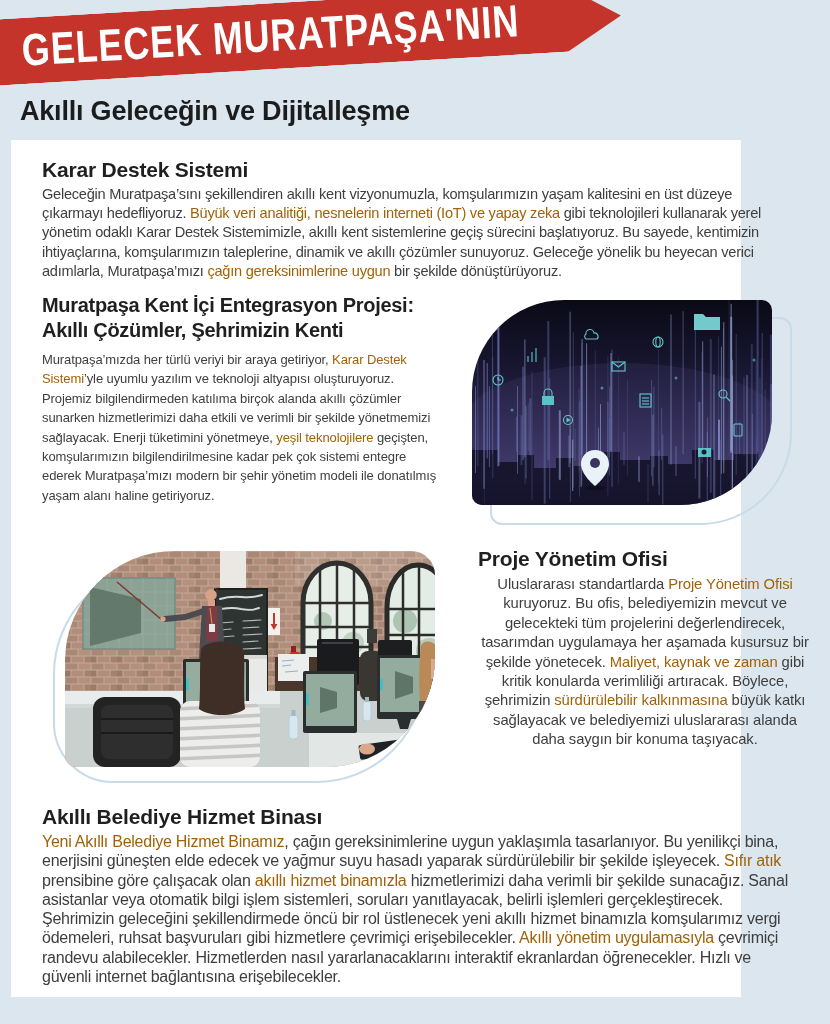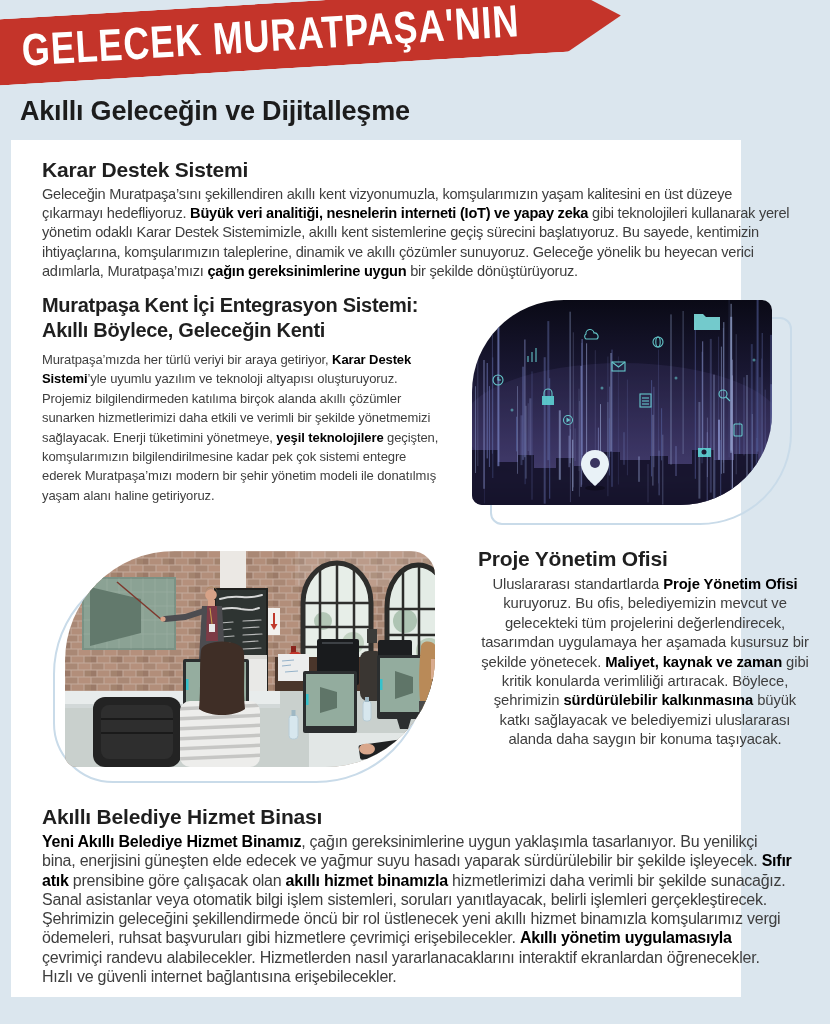--- a/index.html
+++ b/index.html
@@ -15,21 +15,21 @@
     white-space:nowrap;transform:scale(.97,1.22);transform-origin:0 50%;
     margin-left:32px;}
 
   .page-title{position:absolute;left:20px;top:96px;font-size:27px;font-weight:700;
     color:#1c1c1c;letter-spacing:-0.2px;}
 
   .card{position:absolute;left:11px;top:140px;width:730px;height:857px;background:#ffffff;}
 
   .h2{position:absolute;font-weight:700;color:#1f1f1f;white-space:nowrap;}
   .para{position:absolute;color:#3e3e3e;text-align:left;}
-  .para .run-b{font-weight:700;color:#000000;}
+  .para .run-b{font-weight:400;color:#a16207;}
 
   .h-karar{left:31px;top:18px;font-size:21px;letter-spacing:-0.2px;}
   .p-karar{left:31px;top:45px;width:748px;font-size:14.6px;line-height:19.2px;letter-spacing:-0.25px;}
 
   .h-enteg{left:31px;top:153px;font-size:20px;line-height:25px;letter-spacing:-0.3px;}
   .p-enteg{left:31px;top:210px;width:400px;font-size:13px;line-height:19.4px;letter-spacing:-0.1px;}
 
   .h-proje{left:467px;top:407px;font-size:21px;letter-spacing:-0.2px;}
   .p-proje{left:467px;top:435px;width:334px;font-size:14.8px;line-height:19.4px;letter-spacing:-0.1px;text-align:center;}
 
@@ -56,22 +56,22 @@
   </div>
 
   <div class="page-title">Akıllı Geleceğin ve Dijitalleşme</div>
 
   <div class="card">
 
     <div class="h2 h-karar">Karar Destek Sistemi</div>
     <div class="para p-karar"><span>Geleceğin Muratpaşa’sını şekillendiren akıllı kent vizyonumuzla, komşularımızın yaşam kalitesini en üst düzeye çıkarmayı hedefliyoruz. </span><span class="run-b">Büyük veri analitiği, nesnelerin interneti (IoT) ve yapay zeka</span><span> gibi teknolojileri kullanarak yerel yönetim odaklı Karar Destek Sistemimizle, akıllı kent sistemlerine geçiş sürecini başlatıyoruz. Bu sayede, kentimizin ihtiyaçlarına, komşularımızın taleplerine, dinamik ve akıllı çözümler sunuyoruz. Geleceğe yönelik bu heyecan verici adımlarla, Muratpaşa’mızı </span><span class="run-b">çağın gereksinimlerine uygun</span><span> bir şekilde dönüştürüyoruz.</span></div>
 
     <div class="h2 h-enteg">
-      <div>Muratpaşa Kent İçi Entegrasyon Sistemi:</div>
-      <div>Akıllı Böylece, Geleceğin Kenti</div>
+      <div>Muratpaşa Kent İçi Entegrasyon Projesi:</div>
+      <div>Akıllı Çözümler, Şehrimizin Kenti</div>
     </div>
     <div class="para p-enteg"><span>Muratpaşa’mızda her türlü veriyi bir araya getiriyor, </span><span class="run-b">Karar Destek Sistemi</span><span>’yle uyumlu yazılım ve teknoloji altyapısı oluşturuyoruz. Projemiz bilgilendirmeden katılıma birçok alanda akıllı çözümler sunarken hizmetlerimizi daha etkili ve verimli bir şekilde yönetmemizi sağlayacak. Enerji tüketimini yönetmeye, </span><span class="run-b">yeşil teknolojilere</span><span> geçişten, komşularımızın bilgilendirilmesine kadar pek çok sistemi entegre ederek Muratpaşa’mızı modern bir şehir yönetim modeli ile donatılmış yaşam alanı haline getiriyoruz.</span></div>
 
     <div class="outline-tech"></div>
     <div class="fig fig-tech">
       <svg width="300" height="205" viewBox="0 0 300 205" xmlns="http://www.w3.org/2000/svg">
         <defs>
           <linearGradient id="sky" x1="0" y1="0" x2="0" y2="1">
             <stop offset="0" stop-color="#0a0a16"></stop>
               <stop offset="0.35" stop-color="#191732"></stop>

